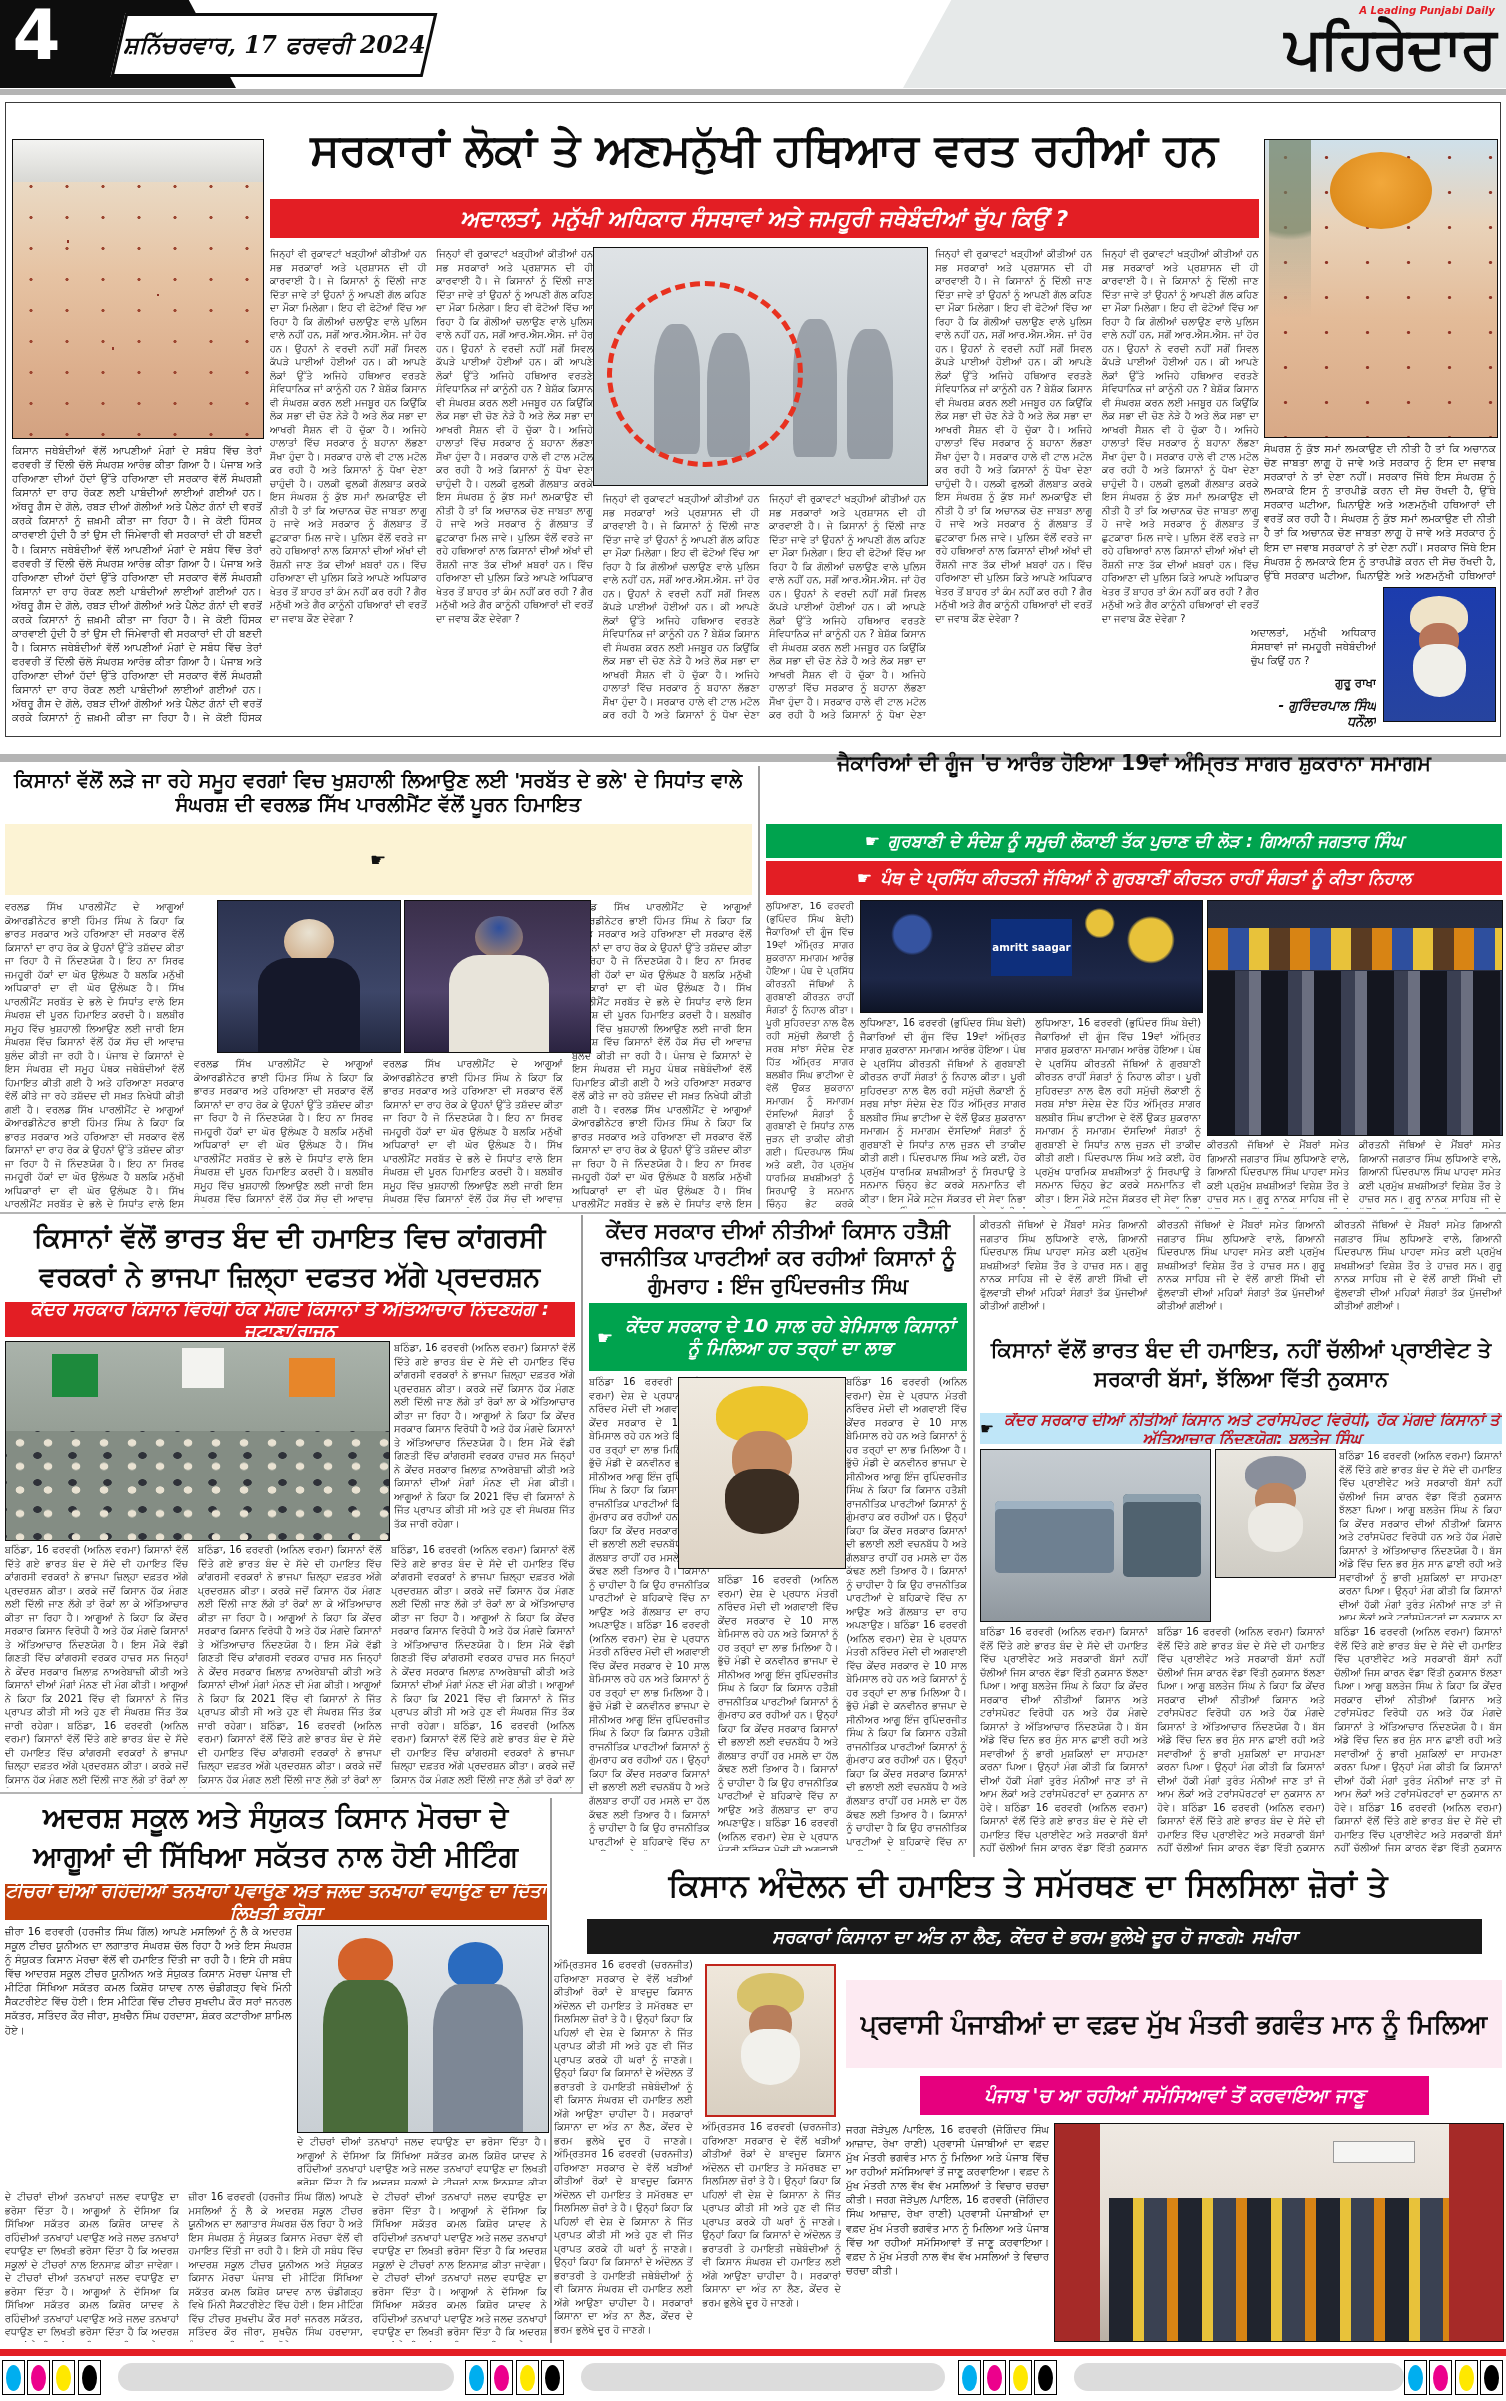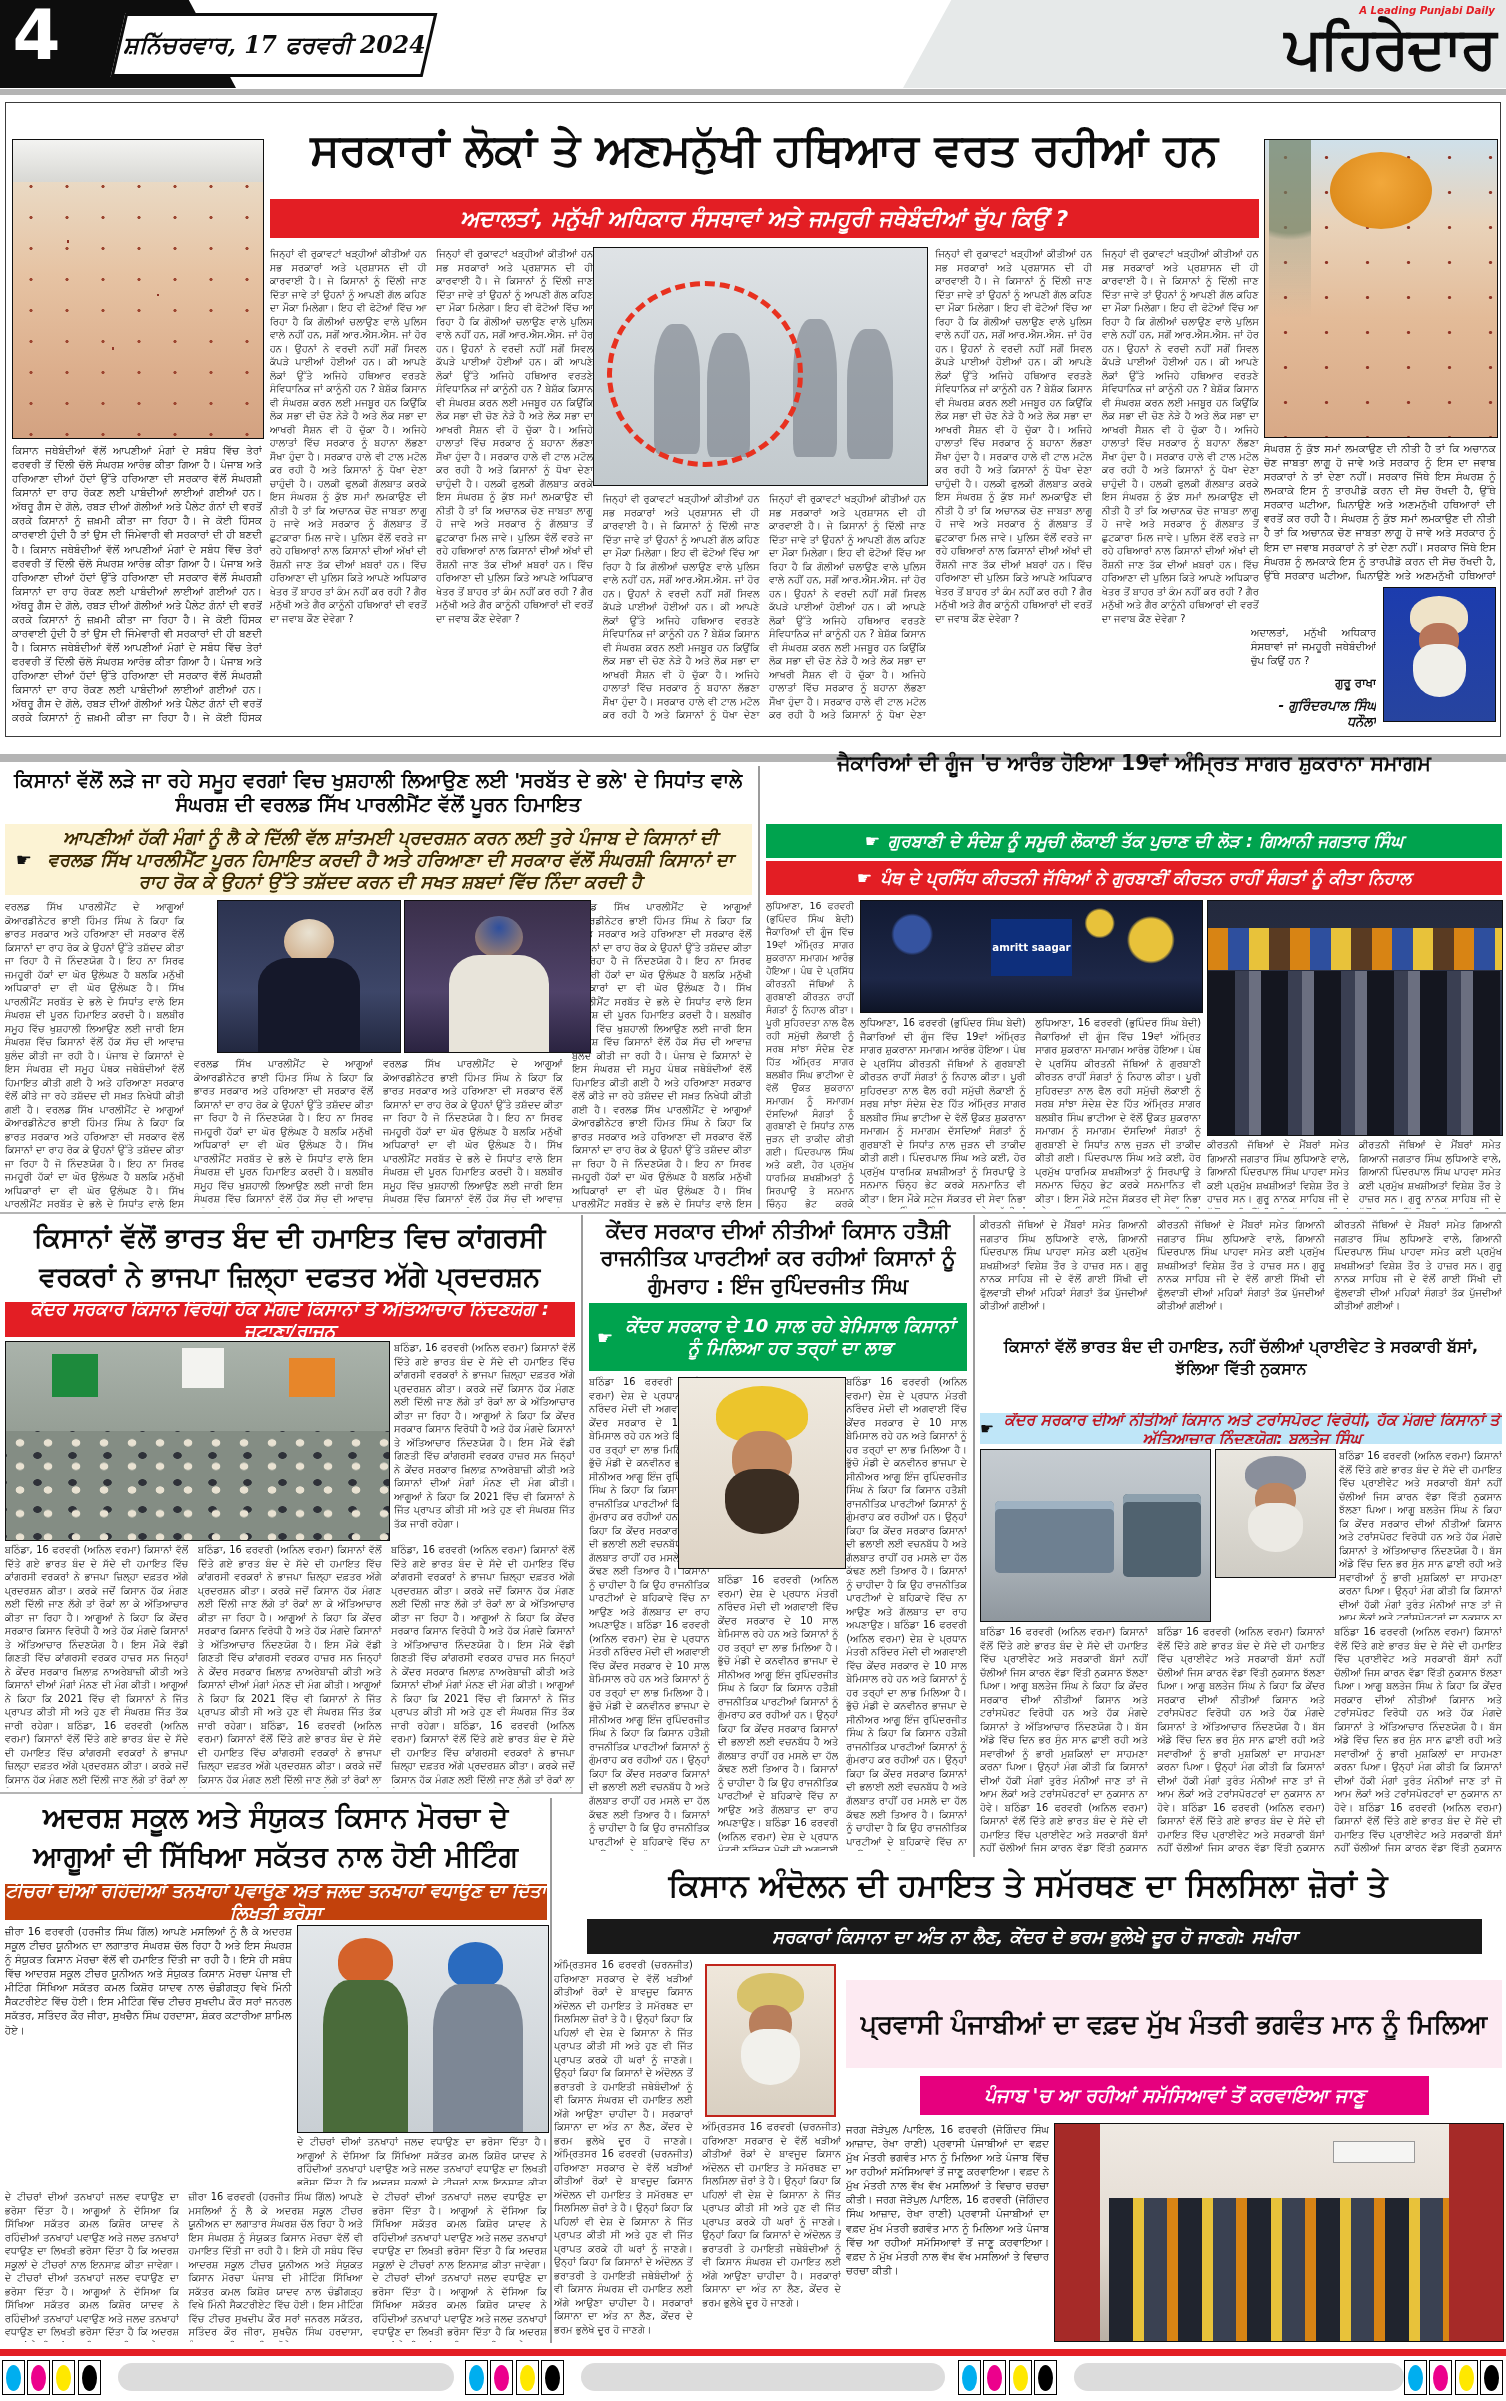--- a/index.html
+++ b/index.html
@@ -171,21 +171,20 @@
       </div>
     </div>
   </div>
 
   <div class="abs hrule" style="left:0;top:754px;width:1506px;height:7.9px;"></div>
   <div class="abs vrule" style="left:758px;top:766px;width:1.6px;height:443px;"></div>
 
   <div class="abs hl" style="left:4.7px;top:769px;width:747px;height:50px;font-size:19.6px;line-height:1.25;">ਕਿਸਾਨਾਂ ਵੱਲੋਂ ਲੜੇ ਜਾ ਰਹੇ ਸਮੂਹ ਵਰਗਾਂ ਵਿਚ ਖੁਸ਼ਹਾਲੀ ਲਿਆਉਣ ਲਈ 'ਸਰਬੱਤ ਦੇ ਭਲੇ' ਦੇ ਸਿਧਾਂਤ ਵਾਲੇ ਸੰਘਰਸ਼ ਦੀ ਵਰਲਡ ਸਿੱਖ ਪਾਰਲੀਮੈਂਟ ਵੱਲੋਂ ਪੂਰਨ ਹਿਮਾਇਤ</div>
   <div class="abs bar" style="left:4.7px;top:824px;width:747px;height:71px;background:#fcf3d4;color:#3d2c02;font-size:18px;padding:0 11px;box-sizing:border-box;">
     <span style="color:#111;font-style:normal;">☛</span>
-    <span style="flex:1;">ਆਪਣੀਆਂ ਹੱਕੀ ਮੰਗਾਂ ਨੂੰ ਲੈ ਕੇ ਦਿੱਲੀ ਵੱਲ ਸ਼ਾਂਤਮਈ ਪ੍ਰਦਰਸ਼ਨ ਕਰਨ ਲਈ ਤੁਰੇ ਪੰਜਾਬ ਦੇ ਕਿਸਾਨਾਂ ਦੀ ਵਰਲਡ ਸਿੱਖ ਪਾਰਲੀਮੈਂਟ ਪੂਰਨ ਹਿਮਾਇਤ ਕਰਦੀ ਹੈ ਅਤੇ ਹਰਿਆਣਾ ਦੀ ਸਰਕਾਰ ਵੱਲੋਂ ਸੰਘਰਸ਼ੀ ਕਿਸਾਨਾਂ ਦਾ ਰਾਹ ਰੋਕ ਕੇ ਉਹਨਾਂ ਉੱਤੇ ਤਸ਼ੱਦਦ ਕਰਨ ਦੀ ਸਖਤ ਸ਼ਬਦਾਂ ਵਿੱਚ ਨਿੰਦਾ ਕਰਦੀ ਹੈ</span>
   </div>
   <div class="abs cols" style="left:4.7px;top:900px;width:747px;height:308px;">
     <div>ਵਰਲਡ ਸਿੱਖ ਪਾਰਲੀਮੈਂਟ ਦੇ ਆਗੂਆਂ ਕੋਆਰਡੀਨੇਟਰ ਭਾਈ ਹਿੰਮਤ ਸਿੰਘ ਨੇ ਕਿਹਾ ਕਿ ਭਾਰਤ ਸਰਕਾਰ ਅਤੇ ਹਰਿਆਣਾ ਦੀ ਸਰਕਾਰ ਵੱਲੋਂ ਕਿਸਾਨਾਂ ਦਾ ਰਾਹ ਰੋਕ ਕੇ ਉਹਨਾਂ ਉੱਤੇ ਤਸ਼ੱਦਦ ਕੀਤਾ ਜਾ ਰਿਹਾ ਹੈ ਜੋ ਨਿੰਦਣਯੋਗ ਹੈ। ਇਹ ਨਾ ਸਿਰਫ ਜਮਹੂਰੀ ਹੱਕਾਂ ਦਾ ਘੋਰ ਉਲੰਘਣ ਹੈ ਬਲਕਿ ਮਨੁੱਖੀ ਅਧਿਕਾਰਾਂ ਦਾ ਵੀ ਘੋਰ ਉਲੰਘਣ ਹੈ। ਸਿੱਖ ਪਾਰਲੀਮੈਂਟ ਸਰਬੱਤ ਦੇ ਭਲੇ ਦੇ ਸਿਧਾਂਤ ਵਾਲੇ ਇਸ ਸੰਘਰਸ਼ ਦੀ ਪੂਰਨ ਹਿਮਾਇਤ ਕਰਦੀ ਹੈ। ਬਲਬੀਰ ਸਮੂਹ ਵਿੱਚ ਖੁਸ਼ਹਾਲੀ ਲਿਆਉਣ ਲਈ ਜਾਰੀ ਇਸ ਸੰਘਰਸ਼ ਵਿੱਚ ਕਿਸਾਨਾਂ ਵੱਲੋਂ ਹੱਕ ਸੱਚ ਦੀ ਆਵਾਜ਼ ਬੁਲੰਦ ਕੀਤੀ ਜਾ ਰਹੀ ਹੈ। ਪੰਜਾਬ ਦੇ ਕਿਸਾਨਾਂ ਦੇ ਇਸ ਸੰਘਰਸ਼ ਦੀ ਸਮੂਹ ਪੰਥਕ ਜਥੇਬੰਦੀਆਂ ਵੱਲੋਂ ਹਿਮਾਇਤ ਕੀਤੀ ਗਈ ਹੈ ਅਤੇ ਹਰਿਆਣਾ ਸਰਕਾਰ ਵੱਲੋਂ ਕੀਤੇ ਜਾ ਰਹੇ ਤਸ਼ੱਦਦ ਦੀ ਸਖ਼ਤ ਨਿਖੇਧੀ ਕੀਤੀ ਗਈ ਹੈ। ਵਰਲਡ ਸਿੱਖ ਪਾਰਲੀਮੈਂਟ ਦੇ ਆਗੂਆਂ ਕੋਆਰਡੀਨੇਟਰ ਭਾਈ ਹਿੰਮਤ ਸਿੰਘ ਨੇ ਕਿਹਾ ਕਿ ਭਾਰਤ ਸਰਕਾਰ ਅਤੇ ਹਰਿਆਣਾ ਦੀ ਸਰਕਾਰ ਵੱਲੋਂ ਕਿਸਾਨਾਂ ਦਾ ਰਾਹ ਰੋਕ ਕੇ ਉਹਨਾਂ ਉੱਤੇ ਤਸ਼ੱਦਦ ਕੀਤਾ ਜਾ ਰਿਹਾ ਹੈ ਜੋ ਨਿੰਦਣਯੋਗ ਹੈ। ਇਹ ਨਾ ਸਿਰਫ ਜਮਹੂਰੀ ਹੱਕਾਂ ਦਾ ਘੋਰ ਉਲੰਘਣ ਹੈ ਬਲਕਿ ਮਨੁੱਖੀ ਅਧਿਕਾਰਾਂ ਦਾ ਵੀ ਘੋਰ ਉਲੰਘਣ ਹੈ। ਸਿੱਖ ਪਾਰਲੀਮੈਂਟ ਸਰਬੱਤ ਦੇ ਭਲੇ ਦੇ ਸਿਧਾਂਤ ਵਾਲੇ ਇਸ ਸੰਘਰਸ਼ ਦੀ ਪੂਰਨ ਹਿਮਾਇਤ ਕਰਦੀ ਹੈ। ਬਲਬੀਰ ਸਮੂਹ ਵਿੱਚ ਖੁਸ਼ਹਾਲੀ ਲਿਆਉਣ ਲਈ ਜਾਰੀ ਇਸ ਸੰਘਰਸ਼ ਵਿੱਚ ਕਿਸਾਨਾਂ ਵੱਲੋਂ ਹੱਕ ਸੱਚ ਦੀ ਆਵਾਜ਼ ਬੁਲੰਦ ਕੀਤੀ ਜਾ ਰਹੀ ਹੈ। ਪੰਜਾਬ ਦੇ ਕਿਸਾਨਾਂ ਦੇ ਇਸ ਸੰਘਰਸ਼ ਦੀ ਸਮੂਹ ਪੰਥਕ ਜਥੇਬੰਦੀਆਂ ਵੱਲੋਂ ਹਿਮਾਇਤ ਕੀਤੀ ਗਈ ਹੈ ਅਤੇ ਹਰਿਆਣਾ ਸਰਕਾਰ ਵੱਲੋਂ ਕੀਤੇ ਜਾ ਰਹੇ ਤਸ਼ੱਦਦ ਦੀ ਸਖ਼ਤ ਨਿਖੇਧੀ ਕੀਤੀ ਗਈ ਹੈ।</div>
     <div style="padding-top:157px;">ਵਰਲਡ ਸਿੱਖ ਪਾਰਲੀਮੈਂਟ ਦੇ ਆਗੂਆਂ ਕੋਆਰਡੀਨੇਟਰ ਭਾਈ ਹਿੰਮਤ ਸਿੰਘ ਨੇ ਕਿਹਾ ਕਿ ਭਾਰਤ ਸਰਕਾਰ ਅਤੇ ਹਰਿਆਣਾ ਦੀ ਸਰਕਾਰ ਵੱਲੋਂ ਕਿਸਾਨਾਂ ਦਾ ਰਾਹ ਰੋਕ ਕੇ ਉਹਨਾਂ ਉੱਤੇ ਤਸ਼ੱਦਦ ਕੀਤਾ ਜਾ ਰਿਹਾ ਹੈ ਜੋ ਨਿੰਦਣਯੋਗ ਹੈ। ਇਹ ਨਾ ਸਿਰਫ ਜਮਹੂਰੀ ਹੱਕਾਂ ਦਾ ਘੋਰ ਉਲੰਘਣ ਹੈ ਬਲਕਿ ਮਨੁੱਖੀ ਅਧਿਕਾਰਾਂ ਦਾ ਵੀ ਘੋਰ ਉਲੰਘਣ ਹੈ। ਸਿੱਖ ਪਾਰਲੀਮੈਂਟ ਸਰਬੱਤ ਦੇ ਭਲੇ ਦੇ ਸਿਧਾਂਤ ਵਾਲੇ ਇਸ ਸੰਘਰਸ਼ ਦੀ ਪੂਰਨ ਹਿਮਾਇਤ ਕਰਦੀ ਹੈ। ਬਲਬੀਰ ਸਮੂਹ ਵਿੱਚ ਖੁਸ਼ਹਾਲੀ ਲਿਆਉਣ ਲਈ ਜਾਰੀ ਇਸ ਸੰਘਰਸ਼ ਵਿੱਚ ਕਿਸਾਨਾਂ ਵੱਲੋਂ ਹੱਕ ਸੱਚ ਦੀ ਆਵਾਜ਼ ਬੁਲੰਦ ਕੀਤੀ ਜਾ ਰਹੀ ਹੈ। ਪੰਜਾਬ ਦੇ ਕਿਸਾਨਾਂ ਦੇ ਇਸ ਸੰਘਰਸ਼ ਦੀ ਸਮੂਹ ਪੰਥਕ ਜਥੇਬੰਦੀਆਂ ਵੱਲੋਂ ਹਿਮਾਇਤ ਕੀਤੀ ਗਈ ਹੈ ਅਤੇ ਹਰਿਆਣਾ ਸਰਕਾਰ ਵੱਲੋਂ ਕੀਤੇ ਜਾ ਰਹੇ ਤਸ਼ੱਦਦ ਦੀ ਸਖ਼ਤ ਨਿਖੇਧੀ ਕੀਤੀ ਗਈ ਹੈ।</div>
     <div style="padding-top:157px;">ਵਰਲਡ ਸਿੱਖ ਪਾਰਲੀਮੈਂਟ ਦੇ ਆਗੂਆਂ ਕੋਆਰਡੀਨੇਟਰ ਭਾਈ ਹਿੰਮਤ ਸਿੰਘ ਨੇ ਕਿਹਾ ਕਿ ਭਾਰਤ ਸਰਕਾਰ ਅਤੇ ਹਰਿਆਣਾ ਦੀ ਸਰਕਾਰ ਵੱਲੋਂ ਕਿਸਾਨਾਂ ਦਾ ਰਾਹ ਰੋਕ ਕੇ ਉਹਨਾਂ ਉੱਤੇ ਤਸ਼ੱਦਦ ਕੀਤਾ ਜਾ ਰਿਹਾ ਹੈ ਜੋ ਨਿੰਦਣਯੋਗ ਹੈ। ਇਹ ਨਾ ਸਿਰਫ ਜਮਹੂਰੀ ਹੱਕਾਂ ਦਾ ਘੋਰ ਉਲੰਘਣ ਹੈ ਬਲਕਿ ਮਨੁੱਖੀ ਅਧਿਕਾਰਾਂ ਦਾ ਵੀ ਘੋਰ ਉਲੰਘਣ ਹੈ। ਸਿੱਖ ਪਾਰਲੀਮੈਂਟ ਸਰਬੱਤ ਦੇ ਭਲੇ ਦੇ ਸਿਧਾਂਤ ਵਾਲੇ ਇਸ ਸੰਘਰਸ਼ ਦੀ ਪੂਰਨ ਹਿਮਾਇਤ ਕਰਦੀ ਹੈ। ਬਲਬੀਰ ਸਮੂਹ ਵਿੱਚ ਖੁਸ਼ਹਾਲੀ ਲਿਆਉਣ ਲਈ ਜਾਰੀ ਇਸ ਸੰਘਰਸ਼ ਵਿੱਚ ਕਿਸਾਨਾਂ ਵੱਲੋਂ ਹੱਕ ਸੱਚ ਦੀ ਆਵਾਜ਼ ਬੁਲੰਦ ਕੀਤੀ ਜਾ ਰਹੀ ਹੈ। ਪੰਜਾਬ ਦੇ ਕਿਸਾਨਾਂ ਦੇ ਇਸ ਸੰਘਰਸ਼ ਦੀ ਸਮੂਹ ਪੰਥਕ ਜਥੇਬੰਦੀਆਂ ਵੱਲੋਂ ਹਿਮਾਇਤ ਕੀਤੀ ਗਈ ਹੈ ਅਤੇ ਹਰਿਆਣਾ ਸਰਕਾਰ ਵੱਲੋਂ ਕੀਤੇ ਜਾ ਰਹੇ ਤਸ਼ੱਦਦ ਦੀ ਸਖ਼ਤ ਨਿਖੇਧੀ ਕੀਤੀ ਗਈ ਹੈ।</div>
     <div>ਵਰਲਡ ਸਿੱਖ ਪਾਰਲੀਮੈਂਟ ਦੇ ਆਗੂਆਂ ਕੋਆਰਡੀਨੇਟਰ ਭਾਈ ਹਿੰਮਤ ਸਿੰਘ ਨੇ ਕਿਹਾ ਕਿ ਭਾਰਤ ਸਰਕਾਰ ਅਤੇ ਹਰਿਆਣਾ ਦੀ ਸਰਕਾਰ ਵੱਲੋਂ ਕਿਸਾਨਾਂ ਦਾ ਰਾਹ ਰੋਕ ਕੇ ਉਹਨਾਂ ਉੱਤੇ ਤਸ਼ੱਦਦ ਕੀਤਾ ਜਾ ਰਿਹਾ ਹੈ ਜੋ ਨਿੰਦਣਯੋਗ ਹੈ। ਇਹ ਨਾ ਸਿਰਫ ਜਮਹੂਰੀ ਹੱਕਾਂ ਦਾ ਘੋਰ ਉਲੰਘਣ ਹੈ ਬਲਕਿ ਮਨੁੱਖੀ ਅਧਿਕਾਰਾਂ ਦਾ ਵੀ ਘੋਰ ਉਲੰਘਣ ਹੈ। ਸਿੱਖ ਪਾਰਲੀਮੈਂਟ ਸਰਬੱਤ ਦੇ ਭਲੇ ਦੇ ਸਿਧਾਂਤ ਵਾਲੇ ਇਸ ਸੰਘਰਸ਼ ਦੀ ਪੂਰਨ ਹਿਮਾਇਤ ਕਰਦੀ ਹੈ। ਬਲਬੀਰ ਸਮੂਹ ਵਿੱਚ ਖੁਸ਼ਹਾਲੀ ਲਿਆਉਣ ਲਈ ਜਾਰੀ ਇਸ ਸੰਘਰਸ਼ ਵਿੱਚ ਕਿਸਾਨਾਂ ਵੱਲੋਂ ਹੱਕ ਸੱਚ ਦੀ ਆਵਾਜ਼ ਬੁਲੰਦ ਕੀਤੀ ਜਾ ਰਹੀ ਹੈ। ਪੰਜਾਬ ਦੇ ਕਿਸਾਨਾਂ ਦੇ ਇਸ ਸੰਘਰਸ਼ ਦੀ ਸਮੂਹ ਪੰਥਕ ਜਥੇਬੰਦੀਆਂ ਵੱਲੋਂ ਹਿਮਾਇਤ ਕੀਤੀ ਗਈ ਹੈ ਅਤੇ ਹਰਿਆਣਾ ਸਰਕਾਰ ਵੱਲੋਂ ਕੀਤੇ ਜਾ ਰਹੇ ਤਸ਼ੱਦਦ ਦੀ ਸਖ਼ਤ ਨਿਖੇਧੀ ਕੀਤੀ ਗਈ ਹੈ। ਵਰਲਡ ਸਿੱਖ ਪਾਰਲੀਮੈਂਟ ਦੇ ਆਗੂਆਂ ਕੋਆਰਡੀਨੇਟਰ ਭਾਈ ਹਿੰਮਤ ਸਿੰਘ ਨੇ ਕਿਹਾ ਕਿ ਭਾਰਤ ਸਰਕਾਰ ਅਤੇ ਹਰਿਆਣਾ ਦੀ ਸਰਕਾਰ ਵੱਲੋਂ ਕਿਸਾਨਾਂ ਦਾ ਰਾਹ ਰੋਕ ਕੇ ਉਹਨਾਂ ਉੱਤੇ ਤਸ਼ੱਦਦ ਕੀਤਾ ਜਾ ਰਿਹਾ ਹੈ ਜੋ ਨਿੰਦਣਯੋਗ ਹੈ। ਇਹ ਨਾ ਸਿਰਫ ਜਮਹੂਰੀ ਹੱਕਾਂ ਦਾ ਘੋਰ ਉਲੰਘਣ ਹੈ ਬਲਕਿ ਮਨੁੱਖੀ ਅਧਿਕਾਰਾਂ ਦਾ ਵੀ ਘੋਰ ਉਲੰਘਣ ਹੈ। ਸਿੱਖ ਪਾਰਲੀਮੈਂਟ ਸਰਬੱਤ ਦੇ ਭਲੇ ਦੇ ਸਿਧਾਂਤ ਵਾਲੇ ਇਸ ਸੰਘਰਸ਼ ਦੀ ਪੂਰਨ ਹਿਮਾਇਤ ਕਰਦੀ ਹੈ। ਬਲਬੀਰ ਸਮੂਹ ਵਿੱਚ ਖੁਸ਼ਹਾਲੀ ਲਿਆਉਣ ਲਈ ਜਾਰੀ ਇਸ ਸੰਘਰਸ਼ ਵਿੱਚ ਕਿਸਾਨਾਂ ਵੱਲੋਂ ਹੱਕ ਸੱਚ ਦੀ ਆਵਾਜ਼ ਬੁਲੰਦ ਕੀਤੀ ਜਾ ਰਹੀ ਹੈ। ਪੰਜਾਬ ਦੇ ਕਿਸਾਨਾਂ ਦੇ ਇਸ ਸੰਘਰਸ਼ ਦੀ ਸਮੂਹ ਪੰਥਕ ਜਥੇਬੰਦੀਆਂ ਵੱਲੋਂ ਹਿਮਾਇਤ ਕੀਤੀ ਗਈ ਹੈ ਅਤੇ ਹਰਿਆਣਾ ਸਰਕਾਰ ਵੱਲੋਂ ਕੀਤੇ ਜਾ ਰਹੇ ਤਸ਼ੱਦਦ ਦੀ ਸਖ਼ਤ ਨਿਖੇਧੀ ਕੀਤੀ ਗਈ ਹੈ।</div>
   </div>
   <div class="ph ph-speaker1" style="left:217px;top:900px;width:182px;height:151px;">
       <div class="head"></div>
       <div class="body"></div>
@@ -255,21 +254,21 @@
       <div class="turban"></div>
       <div class="face"></div>
       <div class="beard"></div>
     </div>
 
   <div class="abs cols" style="left:980px;top:1218px;width:522px;height:115px;">
     <div>ਕੀਰਤਨੀ ਜੱਥਿਆਂ ਦੇ ਮੈਂਬਰਾਂ ਸਮੇਤ ਗਿਆਨੀ ਜਗਤਾਰ ਸਿੰਘ ਲੁਧਿਆਣੇ ਵਾਲੇ, ਗਿਆਨੀ ਪਿੰਦਰਪਾਲ ਸਿੰਘ ਪਾਹਵਾ ਸਮੇਤ ਕਈ ਪ੍ਰਮੁੱਖ ਸ਼ਖਸ਼ੀਅਤਾਂ ਵਿਸ਼ੇਸ਼ ਤੌਰ ਤੇ ਹਾਜ਼ਰ ਸਨ। ਗੁਰੂ ਨਾਨਕ ਸਾਹਿਬ ਜੀ ਦੇ ਵੱਲੋਂ ਗਾਈ ਸਿੱਖੀ ਦੀ ਫੁੱਲਵਾੜੀ ਦੀਆਂ ਮਹਿਕਾਂ ਸੰਗਤਾਂ ਤੱਕ ਪੁੱਜਦੀਆਂ ਕੀਤੀਆਂ ਗਈਆਂ।</div>
     <div>ਕੀਰਤਨੀ ਜੱਥਿਆਂ ਦੇ ਮੈਂਬਰਾਂ ਸਮੇਤ ਗਿਆਨੀ ਜਗਤਾਰ ਸਿੰਘ ਲੁਧਿਆਣੇ ਵਾਲੇ, ਗਿਆਨੀ ਪਿੰਦਰਪਾਲ ਸਿੰਘ ਪਾਹਵਾ ਸਮੇਤ ਕਈ ਪ੍ਰਮੁੱਖ ਸ਼ਖਸ਼ੀਅਤਾਂ ਵਿਸ਼ੇਸ਼ ਤੌਰ ਤੇ ਹਾਜ਼ਰ ਸਨ। ਗੁਰੂ ਨਾਨਕ ਸਾਹਿਬ ਜੀ ਦੇ ਵੱਲੋਂ ਗਾਈ ਸਿੱਖੀ ਦੀ ਫੁੱਲਵਾੜੀ ਦੀਆਂ ਮਹਿਕਾਂ ਸੰਗਤਾਂ ਤੱਕ ਪੁੱਜਦੀਆਂ ਕੀਤੀਆਂ ਗਈਆਂ।</div>
     <div>ਕੀਰਤਨੀ ਜੱਥਿਆਂ ਦੇ ਮੈਂਬਰਾਂ ਸਮੇਤ ਗਿਆਨੀ ਜਗਤਾਰ ਸਿੰਘ ਲੁਧਿਆਣੇ ਵਾਲੇ, ਗਿਆਨੀ ਪਿੰਦਰਪਾਲ ਸਿੰਘ ਪਾਹਵਾ ਸਮੇਤ ਕਈ ਪ੍ਰਮੁੱਖ ਸ਼ਖਸ਼ੀਅਤਾਂ ਵਿਸ਼ੇਸ਼ ਤੌਰ ਤੇ ਹਾਜ਼ਰ ਸਨ। ਗੁਰੂ ਨਾਨਕ ਸਾਹਿਬ ਜੀ ਦੇ ਵੱਲੋਂ ਗਾਈ ਸਿੱਖੀ ਦੀ ਫੁੱਲਵਾੜੀ ਦੀਆਂ ਮਹਿਕਾਂ ਸੰਗਤਾਂ ਤੱਕ ਪੁੱਜਦੀਆਂ ਕੀਤੀਆਂ ਗਈਆਂ।</div>
   </div>
-  <div class="abs hl" style="left:980px;top:1336px;width:522px;height:74px;font-size:16px;line-height:1.4;">ਕਿਸਾਨਾਂ ਵੱਲੋਂ ਭਾਰਤ ਬੰਦ ਦੀ ਹਮਾਇਤ, ਨਹੀਂ ਚੱਲੀਆਂ ਪ੍ਰਾਈਵੇਟ ਤੇ ਸਰਕਾਰੀ ਬੱਸਾਂ, ਝੱਲਿਆ ਵਿੱਤੀ ਨੁਕਸਾਨ</div>
+  <div class="abs hl" style="left:980px;top:1336px;width:522px;height:74px;font-size:21px;line-height:1.4;">ਕਿਸਾਨਾਂ ਵੱਲੋਂ ਭਾਰਤ ਬੰਦ ਦੀ ਹਮਾਇਤ, ਨਹੀਂ ਚੱਲੀਆਂ ਪ੍ਰਾਈਵੇਟ ਤੇ ਸਰਕਾਰੀ ਬੱਸਾਂ, ਝੱਲਿਆ ਵਿੱਤੀ ਨੁਕਸਾਨ</div>
   <div class="abs bar" style="left:980px;top:1413px;width:522px;height:31px;background:#bfe6f8;color:#c01722;font-size:15.7px;">
     <span style="font-style:normal;color:#111;">☛</span>
     <span>ਕੇਂਦਰ ਸਰਕਾਰ ਦੀਆਂ ਨੀਤੀਆਂ ਕਿਸਾਨ ਅਤੇ ਟਰਾਂਸਪੋਰਟ ਵਿਰੋਧੀ, ਹੱਕ ਮੰਗਦੇ ਕਿਸਾਨਾਂ ਤੇ ਅੱਤਿਆਚਾਰ ਨਿੰਦਣਯੋਗ: ਬਲਤੇਜ ਸਿੰਘ</span>
   </div>
   <div class="ph ph-bus" style="left:980px;top:1449px;width:229px;height:171px;">
       <div class="bus1"></div>
       <div class="bus2"></div>
     </div>
   <div class="ph ph-portrait-old" style="left:1215px;top:1449px;width:119px;height:127px;">
       <div class="turban"></div>

